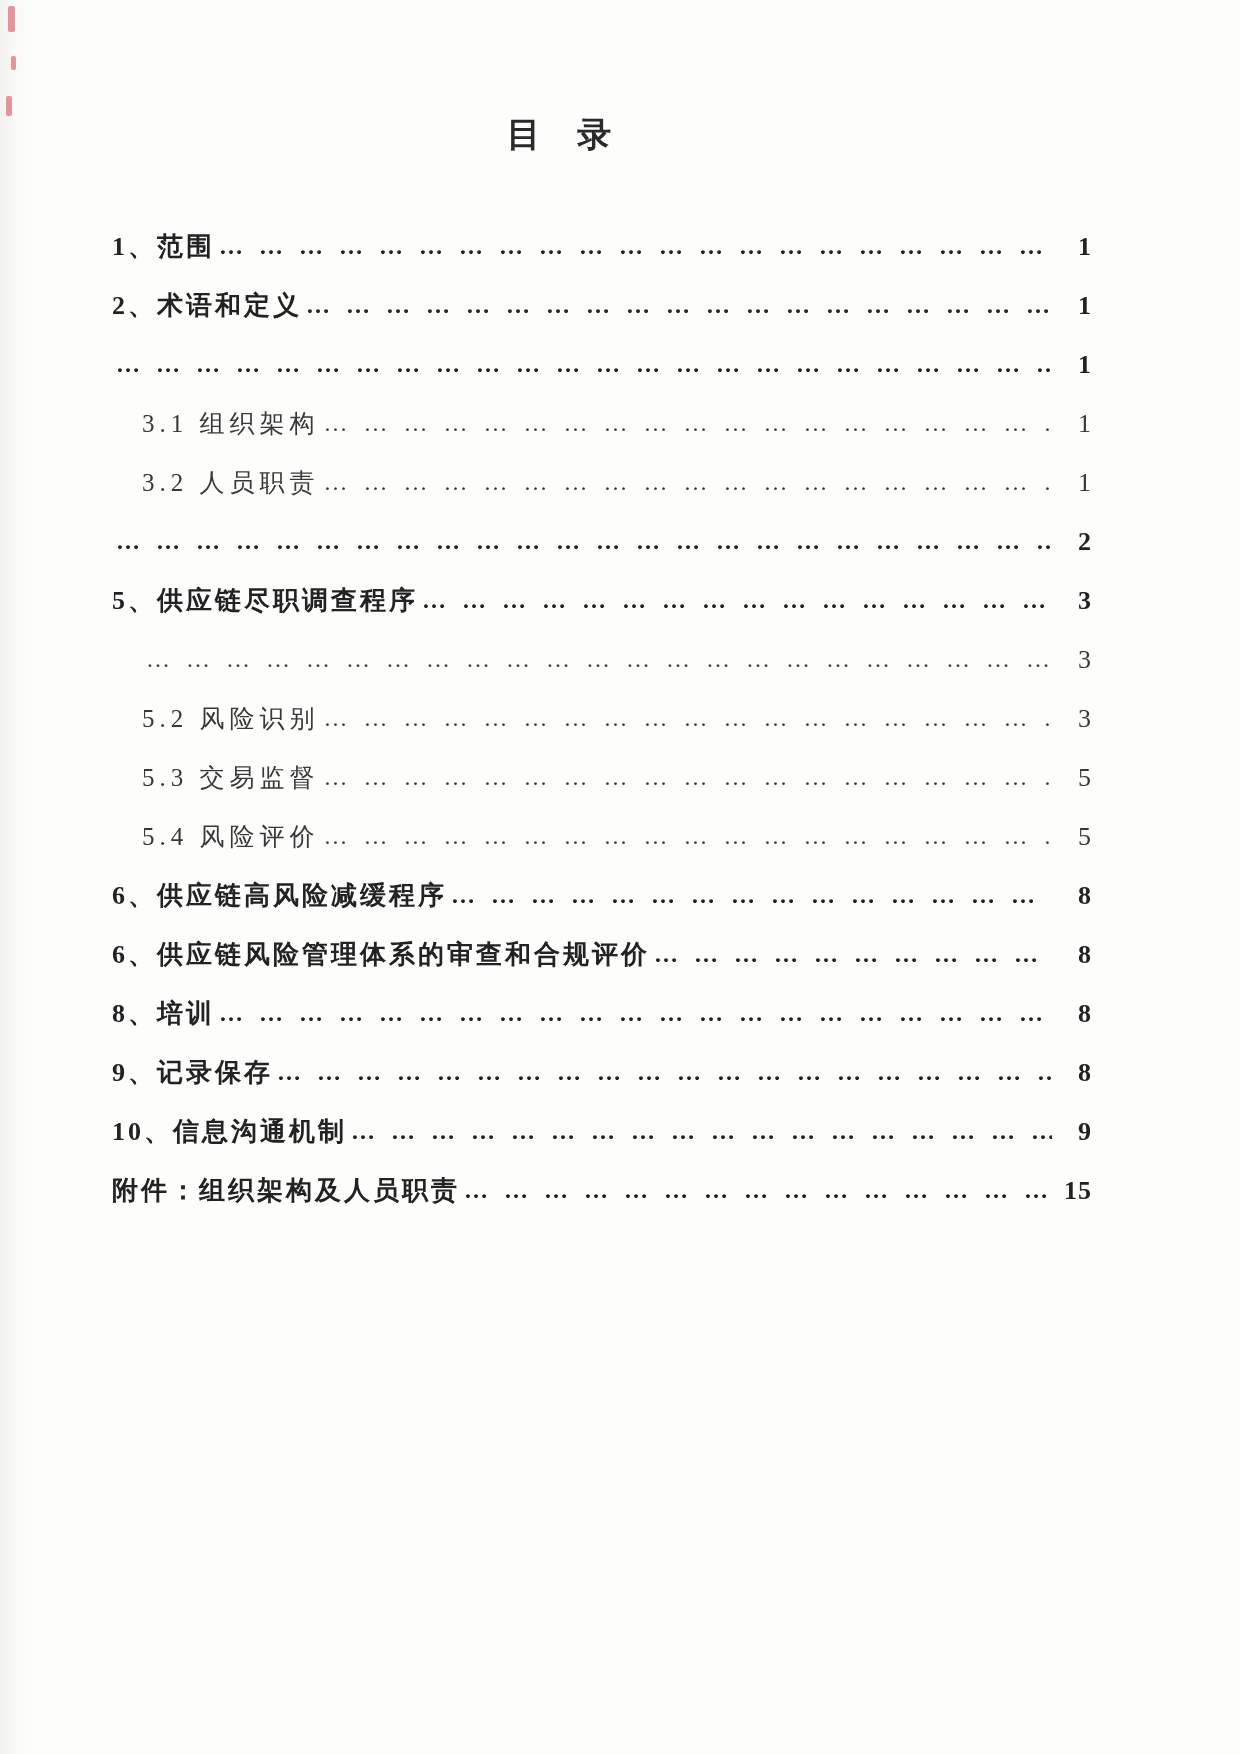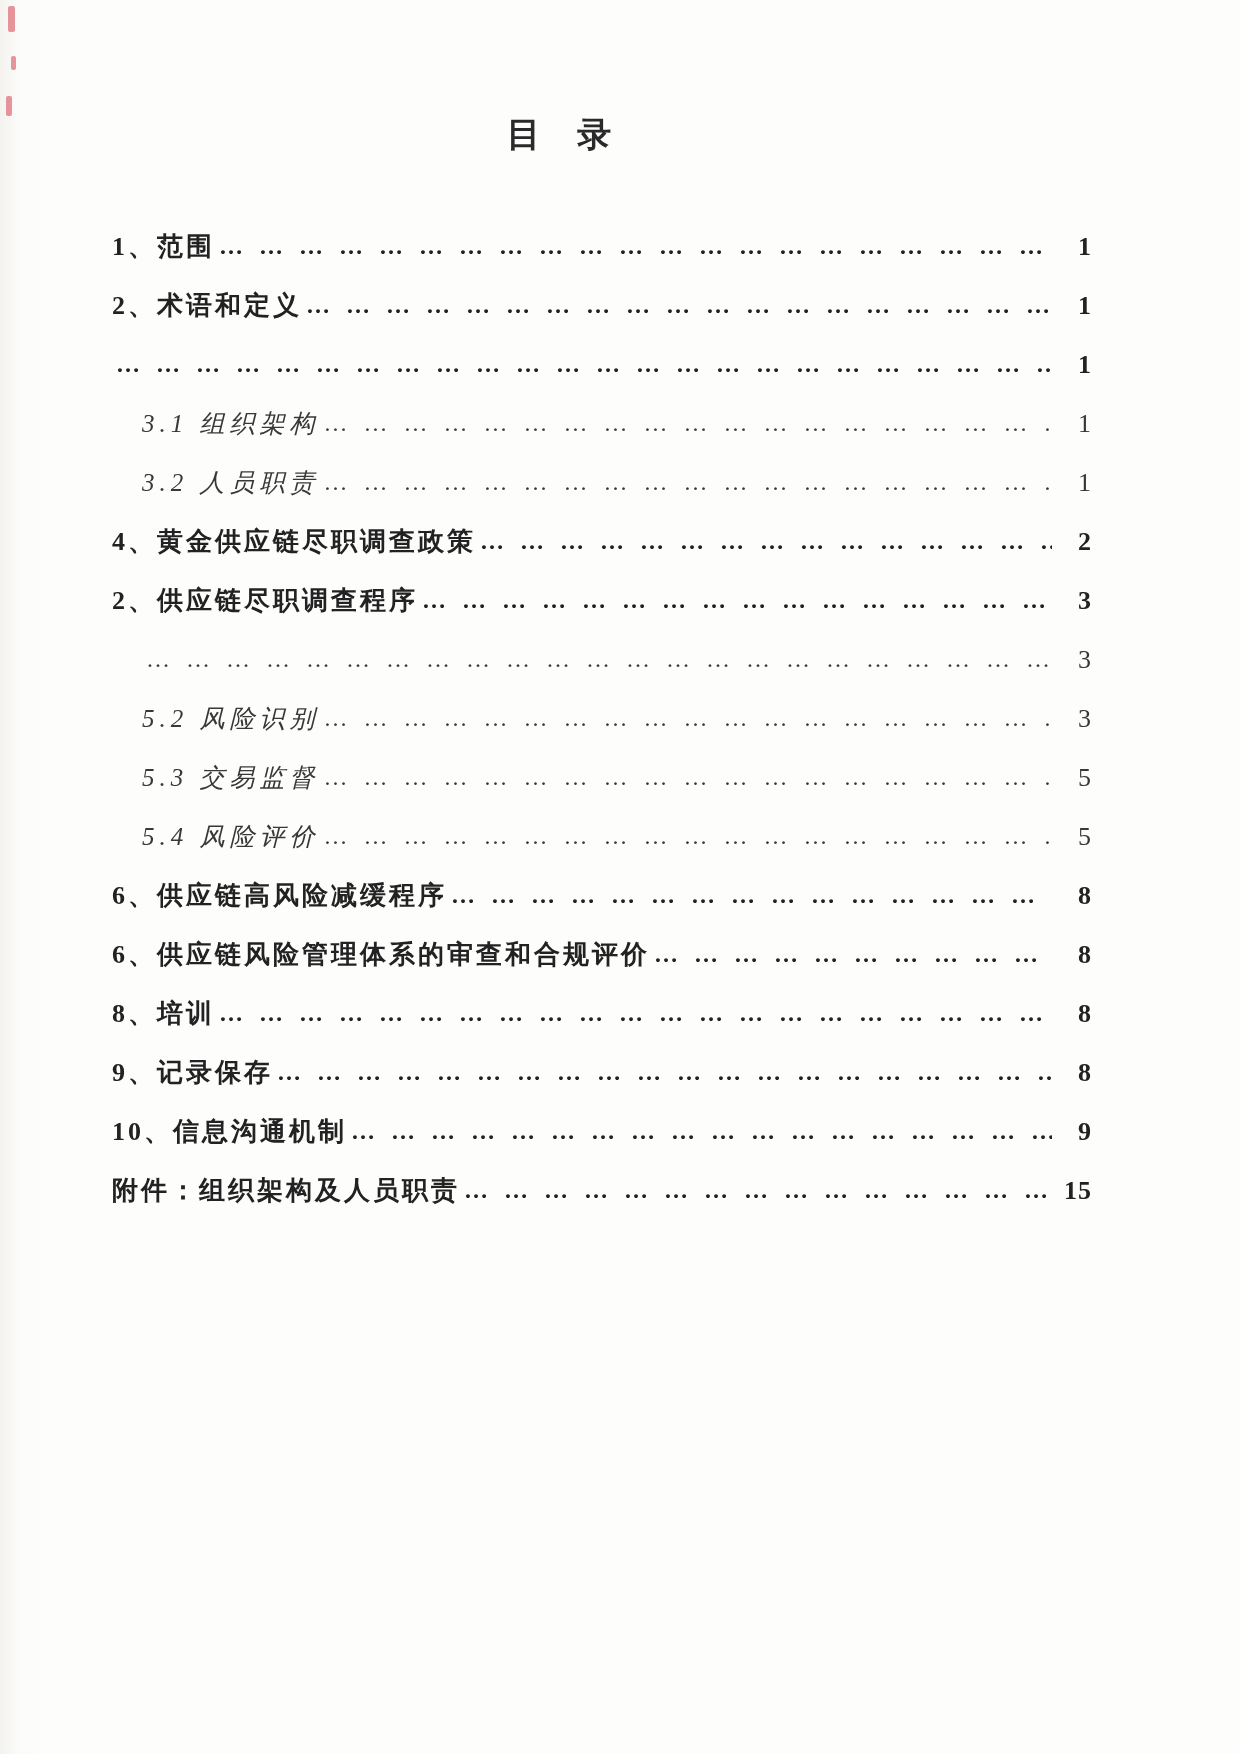--- a/index.html
+++ b/index.html
@@ -61,21 +61,20 @@
     font-weight: 400;
     color: #383838;
     padding-left: 30px;
   }
   .entry-label {
     letter-spacing: 3px;
     flex: 0 0 auto;
   }
   .toc-row.sub .entry-label {
     letter-spacing: 5px;
-    font-style: italic;
   }
   .leader {
     flex: 1 1 auto;
     overflow: hidden;
     white-space: nowrap;
     letter-spacing: 3px;
     word-spacing: 4px;
     margin: 0 6px 0 4px;
     font-size: 24px;
   }
@@ -121,27 +120,26 @@
     <span class="page-num">1</span>
   </div>
 
   <div class="toc-row sub">
     <span class="entry-label">3.2 人员职责</span>
     <span class="leader" aria-hidden="true">… … … … … … … … … … … … … … … … … … … … … … … … … … … … … … … … … … … … … … … … … … … … … … … … … … … … … … … … … … … … </span>
     <span class="page-num">1</span>
   </div>
 
   <div class="toc-row top">
-    <span class="entry-label">4、黄金供应链尽职调查政策</span>
     <span class="leader" aria-hidden="true">… … … … … … … … … … … … … … … … … … … … … … … … … … … … … … … … … … … … … … … … … … … … … … … … … … … … … … … … … … … … </span>
     <span class="page-num">2</span>
   </div>
 
   <div class="toc-row top">
-    <span class="entry-label">2、供应链尽职调查程序</span>
+    <span class="entry-label">5、供应链尽职调查程序</span>
     <span class="leader" aria-hidden="true">… … … … … … … … … … … … … … … … … … … … … … … … … … … … … … … … … … … … … … … … … … … … … … … … … … … … … … … … … … … … </span>
     <span class="page-num">3</span>
   </div>
 
   <div class="toc-row sub">
     <span class="leader" aria-hidden="true">… … … … … … … … … … … … … … … … … … … … … … … … … … … … … … … … … … … … … … … … … … … … … … … … … … … … … … … … … … … … </span>
     <span class="page-num">3</span>
   </div>
 
   <div class="toc-row sub">

